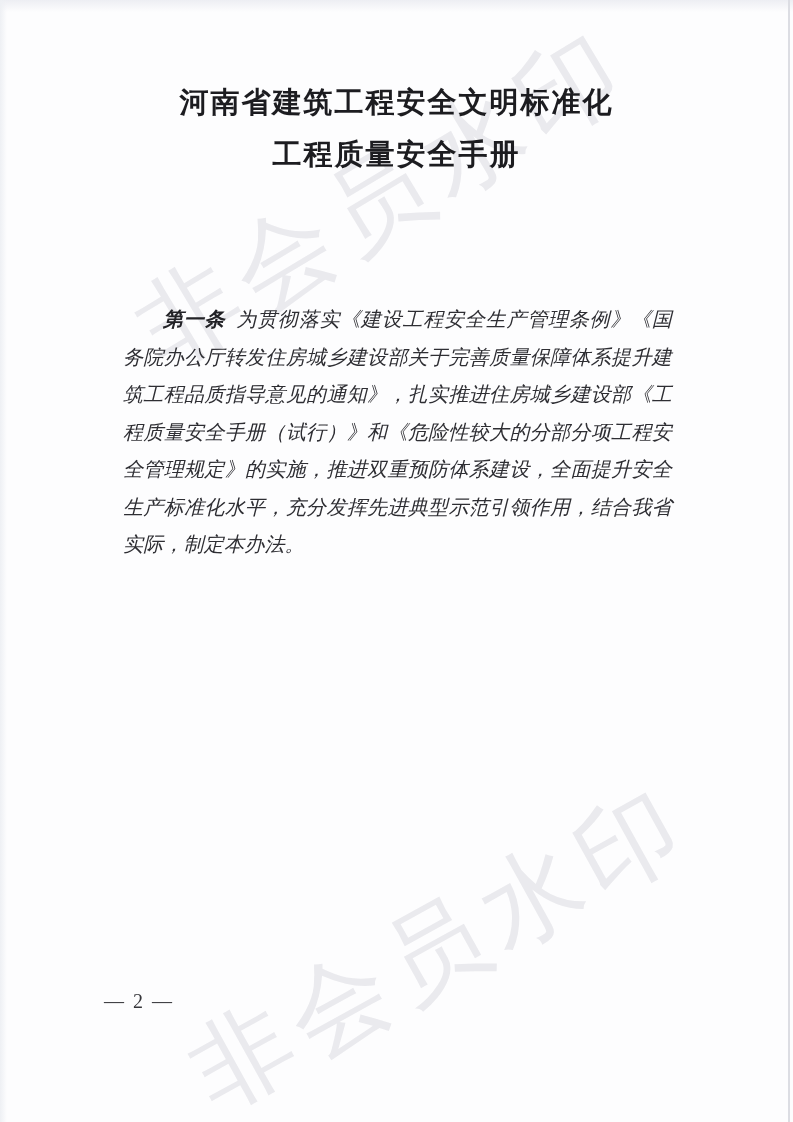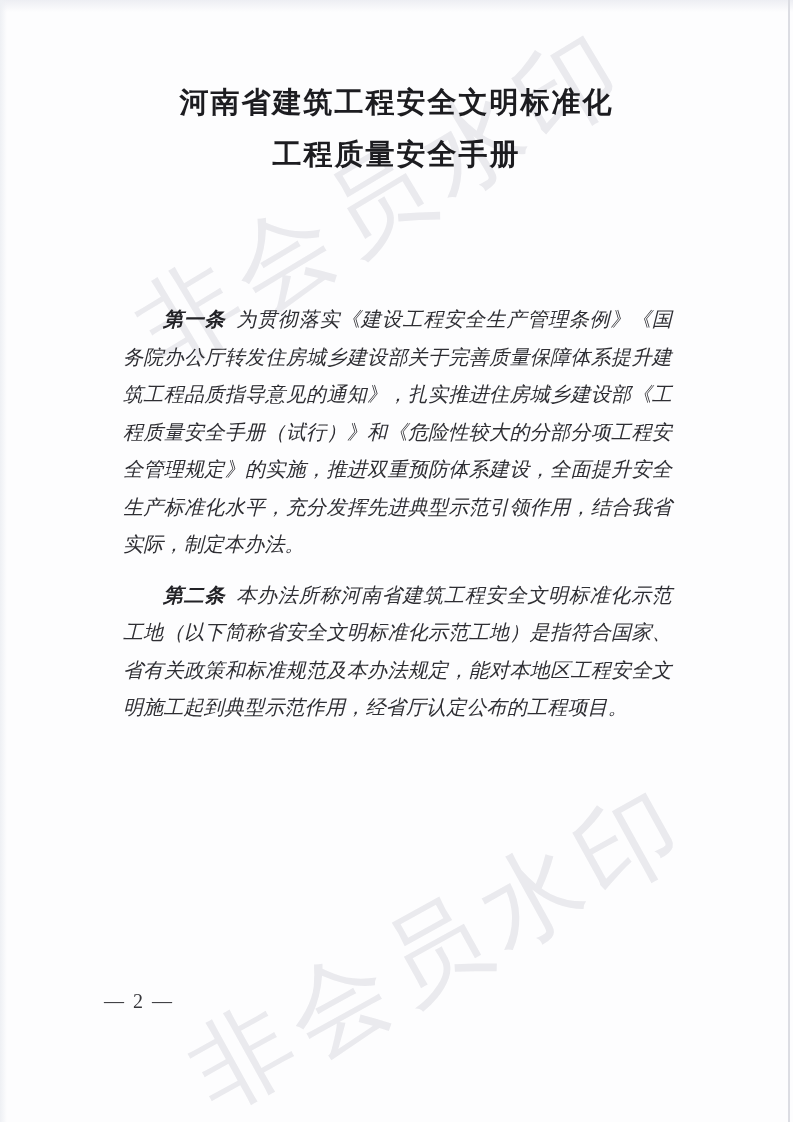--- a/index.html
+++ b/index.html
@@ -111,19 +111,18 @@
 
   <div class="content">
 
     <h1 class="doc-title">
       <div>河南省建筑工程安全文明标准化</div>
       <div>工程质量安全手册</div>
     </h1>
 
     <div class="body-text">
       <p class="para"><span class="para-label">第一条</span><span>为贯彻落实《建设工程安全生产管理条例》《国务院办公厅转发住房城乡建设部关于完善质量保障体系提升建筑工程品质指导意见的通知》，扎实推进住房城乡建设部《工程质量安全手册（试行）》和《危险性较大的分部分项工程安全管理规定》的实施，推进双重预防体系建设，全面提升安全生产标准化水平，充分发挥先进典型示范引领作用，结合我省实际，制定本办法。</span></p>
-      <p class="para"><span class="para-label">第二条</span><span>本办法所称河南省建筑工程安全文明标准化示范工地（以下简称省安全文明标准化示范工地）是指符合国家、省有关政策和标准规范及本办法规定，能对本地区工程安全文明施工起到典型示范作用，经省厅认定公布的工程项目。</span></p>
     </div>
 
     <div class="page-number">— 2 —</div>
 
   </div>
 </div>
 
 </body></html>

